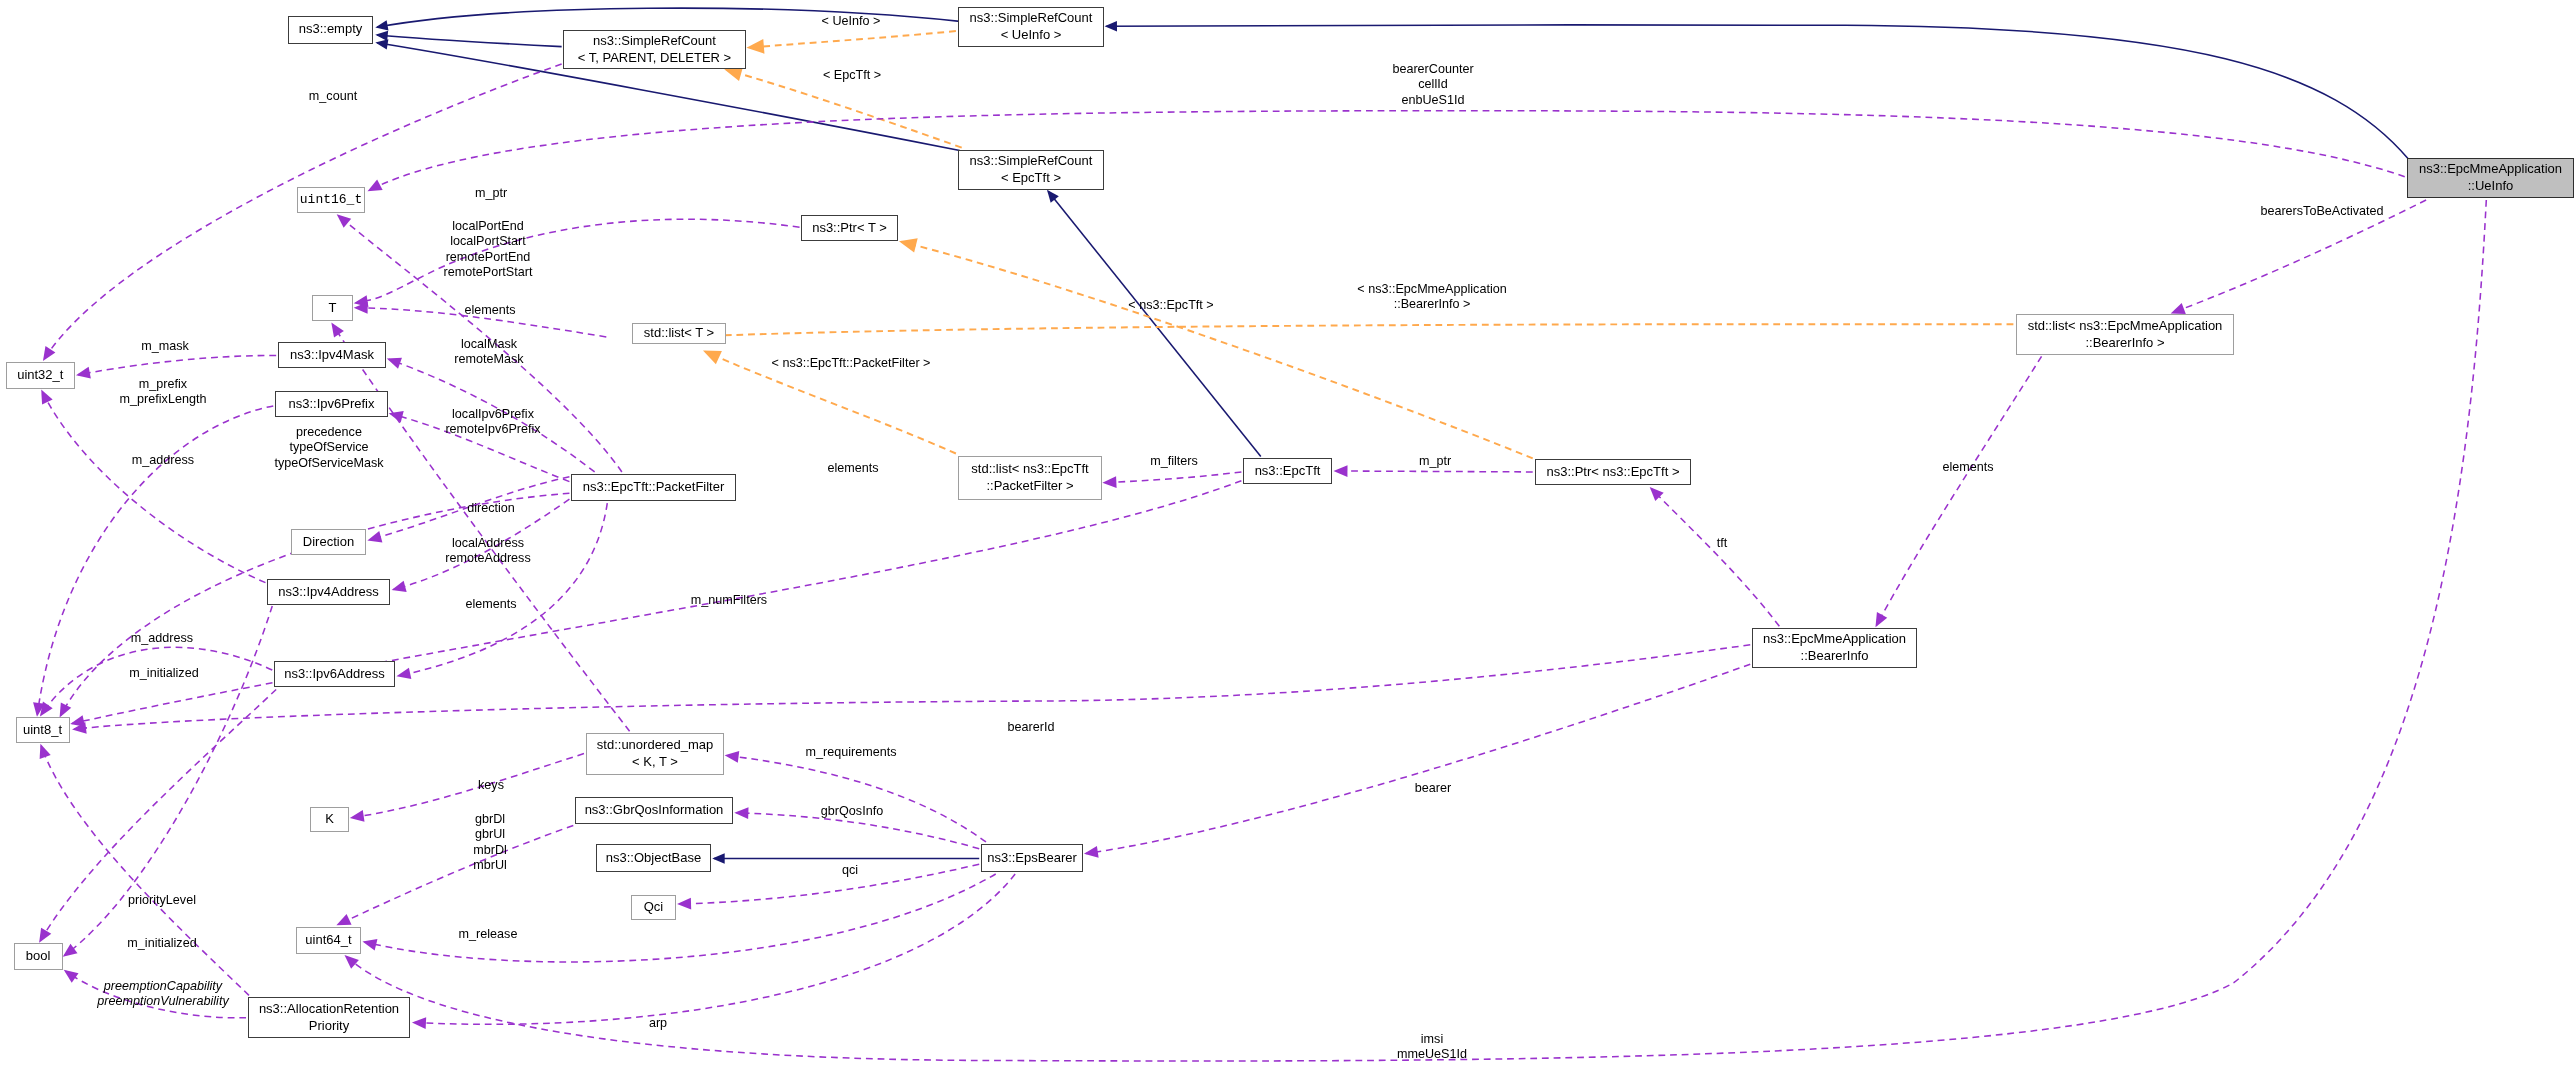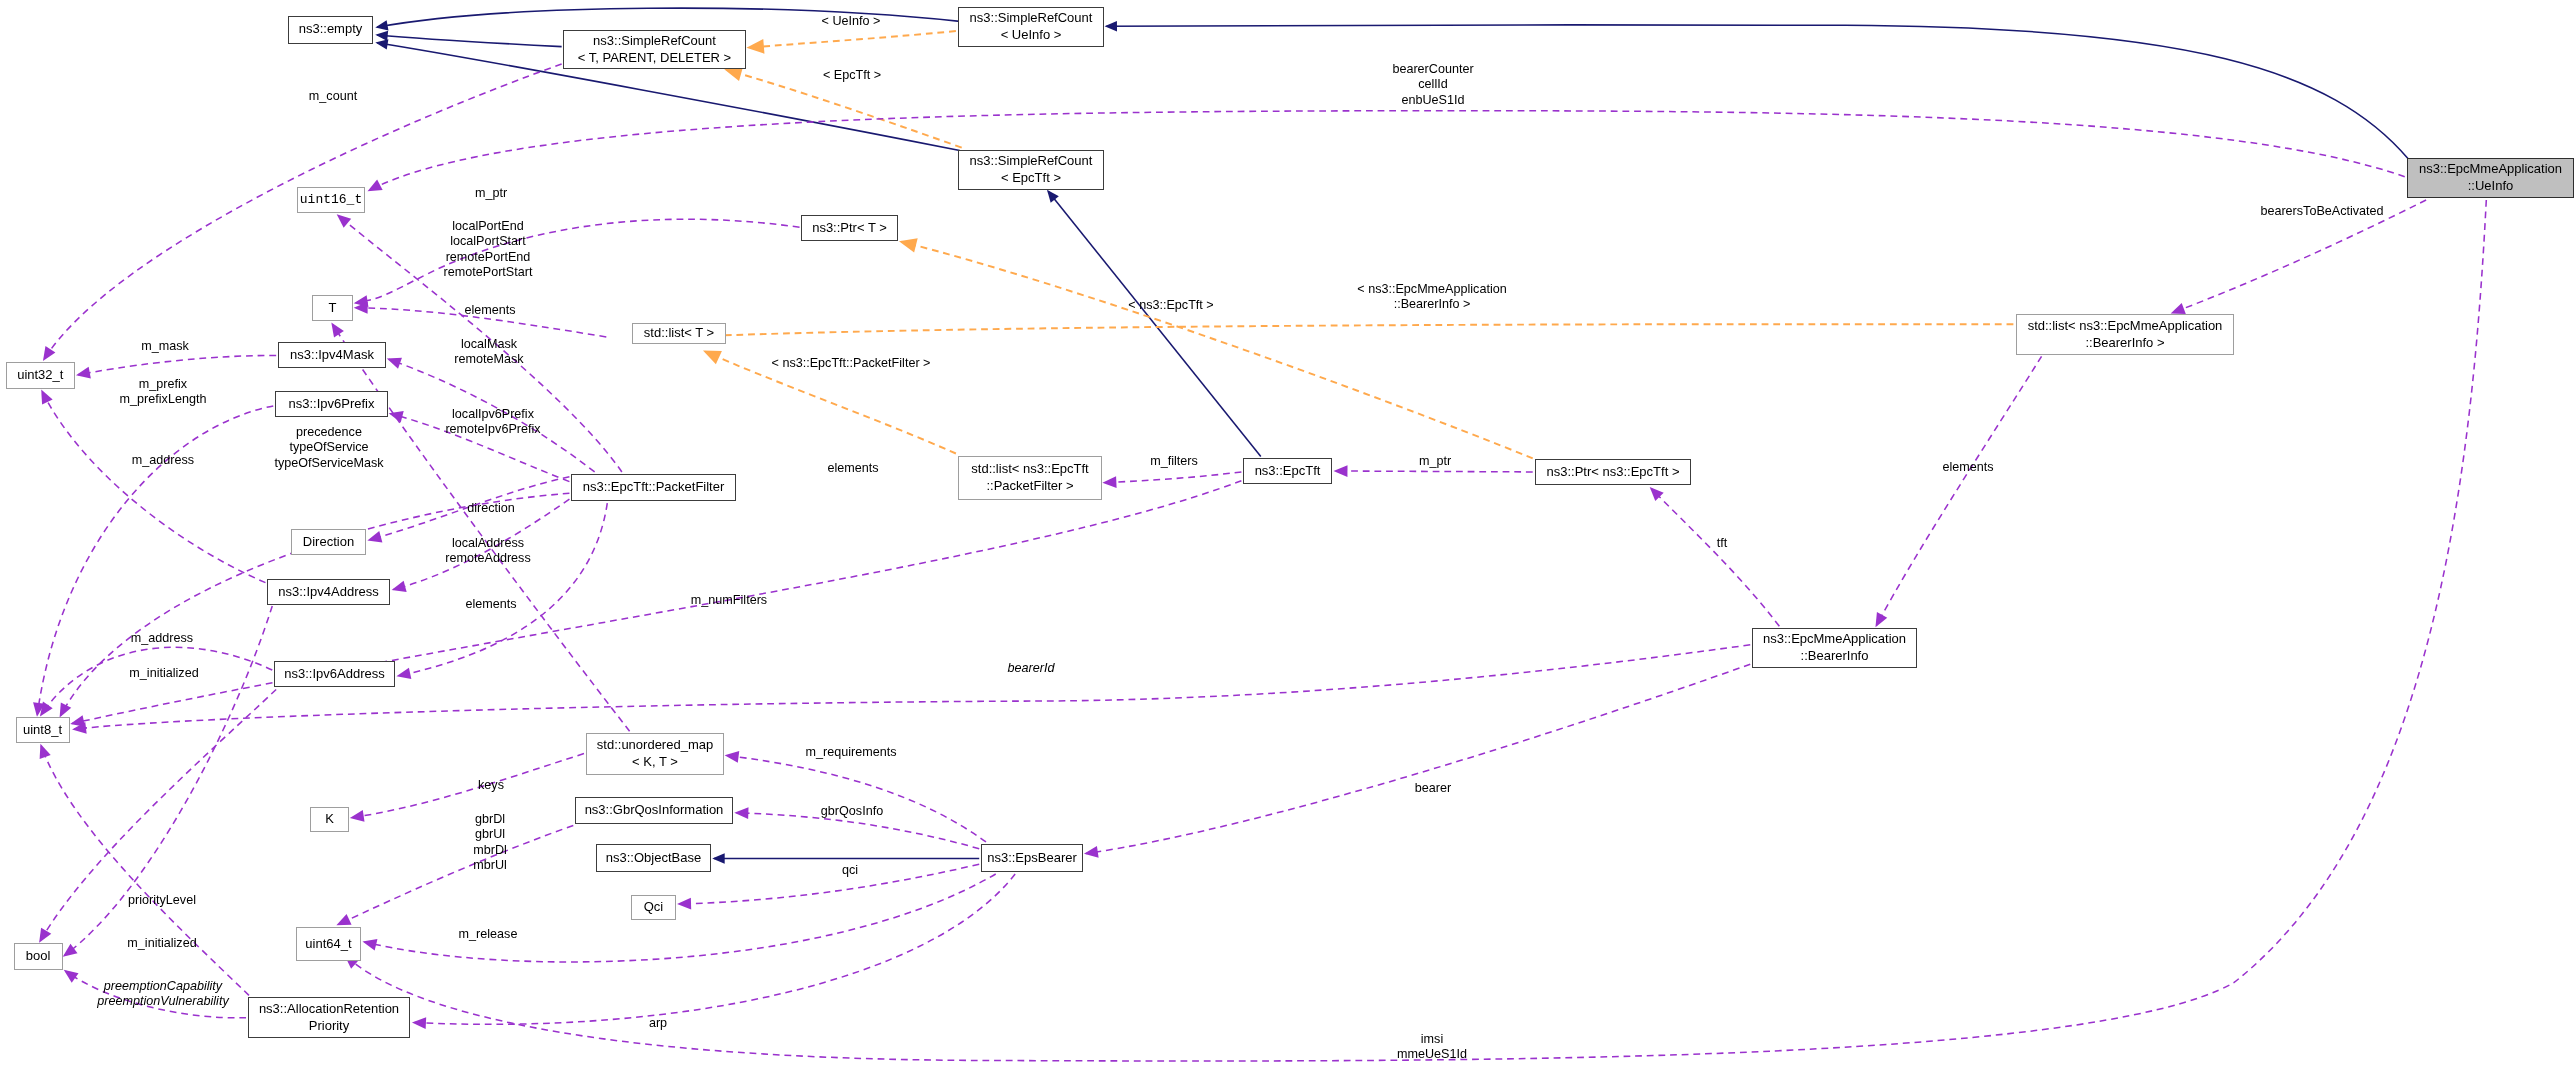--- a/index.html
+++ b/index.html
@@ -165,21 +165,21 @@
       </div>
       <div class="node class" style="left: 596px; top: 844px; width: 115px; height: 28px;">
         <div class="nline">ns3::ObjectBase</div>
       </div>
       <div class="node plain" style="left: 631px; top: 895px; width: 45px; height: 25px;">
         <div class="nline">Qci</div>
       </div>
       <div class="node class" style="left: 981px; top: 844px; width: 102px; height: 28px;">
         <div class="nline">ns3::EpsBearer</div>
       </div>
-      <div class="node plain" style="left: 296px; top: 927px; width: 65px; height: 34px;">
+      <div class="node plain" style="left: 296px; top: 927px; width: 65px; height: 27px;">
         <div class="nline">uint64_t</div>
       </div>
       <div class="node plain" style="left: 13.6px; top: 943px; width: 49px; height: 27px;">
         <div class="nline">bool</div>
       </div>
       <div class="node class" style="left: 248px; top: 997px; width: 162px; height: 41px;">
         <div class="nline">ns3::AllocationRetention</div>
         <div class="nline">Priority</div>
       </div>
       <div class="node class" style="left: 1752px; top: 628px; width: 165px; height: 40px;">
@@ -275,21 +275,21 @@
       </div>
       <div class="elabel" style="left: 729px; top: 593px;">
         <div>m_numFilters</div>
       </div>
       <div class="elabel" style="left: 162px; top: 631px;">
         <div>m_address</div>
       </div>
       <div class="elabel" style="left: 164px; top: 666px;">
         <div>m_initialized</div>
       </div>
-      <div class="elabel" style="left: 1031px; top: 661px; font-style: italic;">
+      <div class="elabel" style="left: 1031px; top: 720px;">
         <div>bearerId</div>
       </div>
       <div class="elabel" style="left: 851px; top: 745px;">
         <div>m_requirements</div>
       </div>
       <div class="elabel" style="left: 491px; top: 778px;">
         <div>keys</div>
       </div>
       <div class="elabel" style="left: 490px; top: 812px;">
         <div>gbrDl</div>

